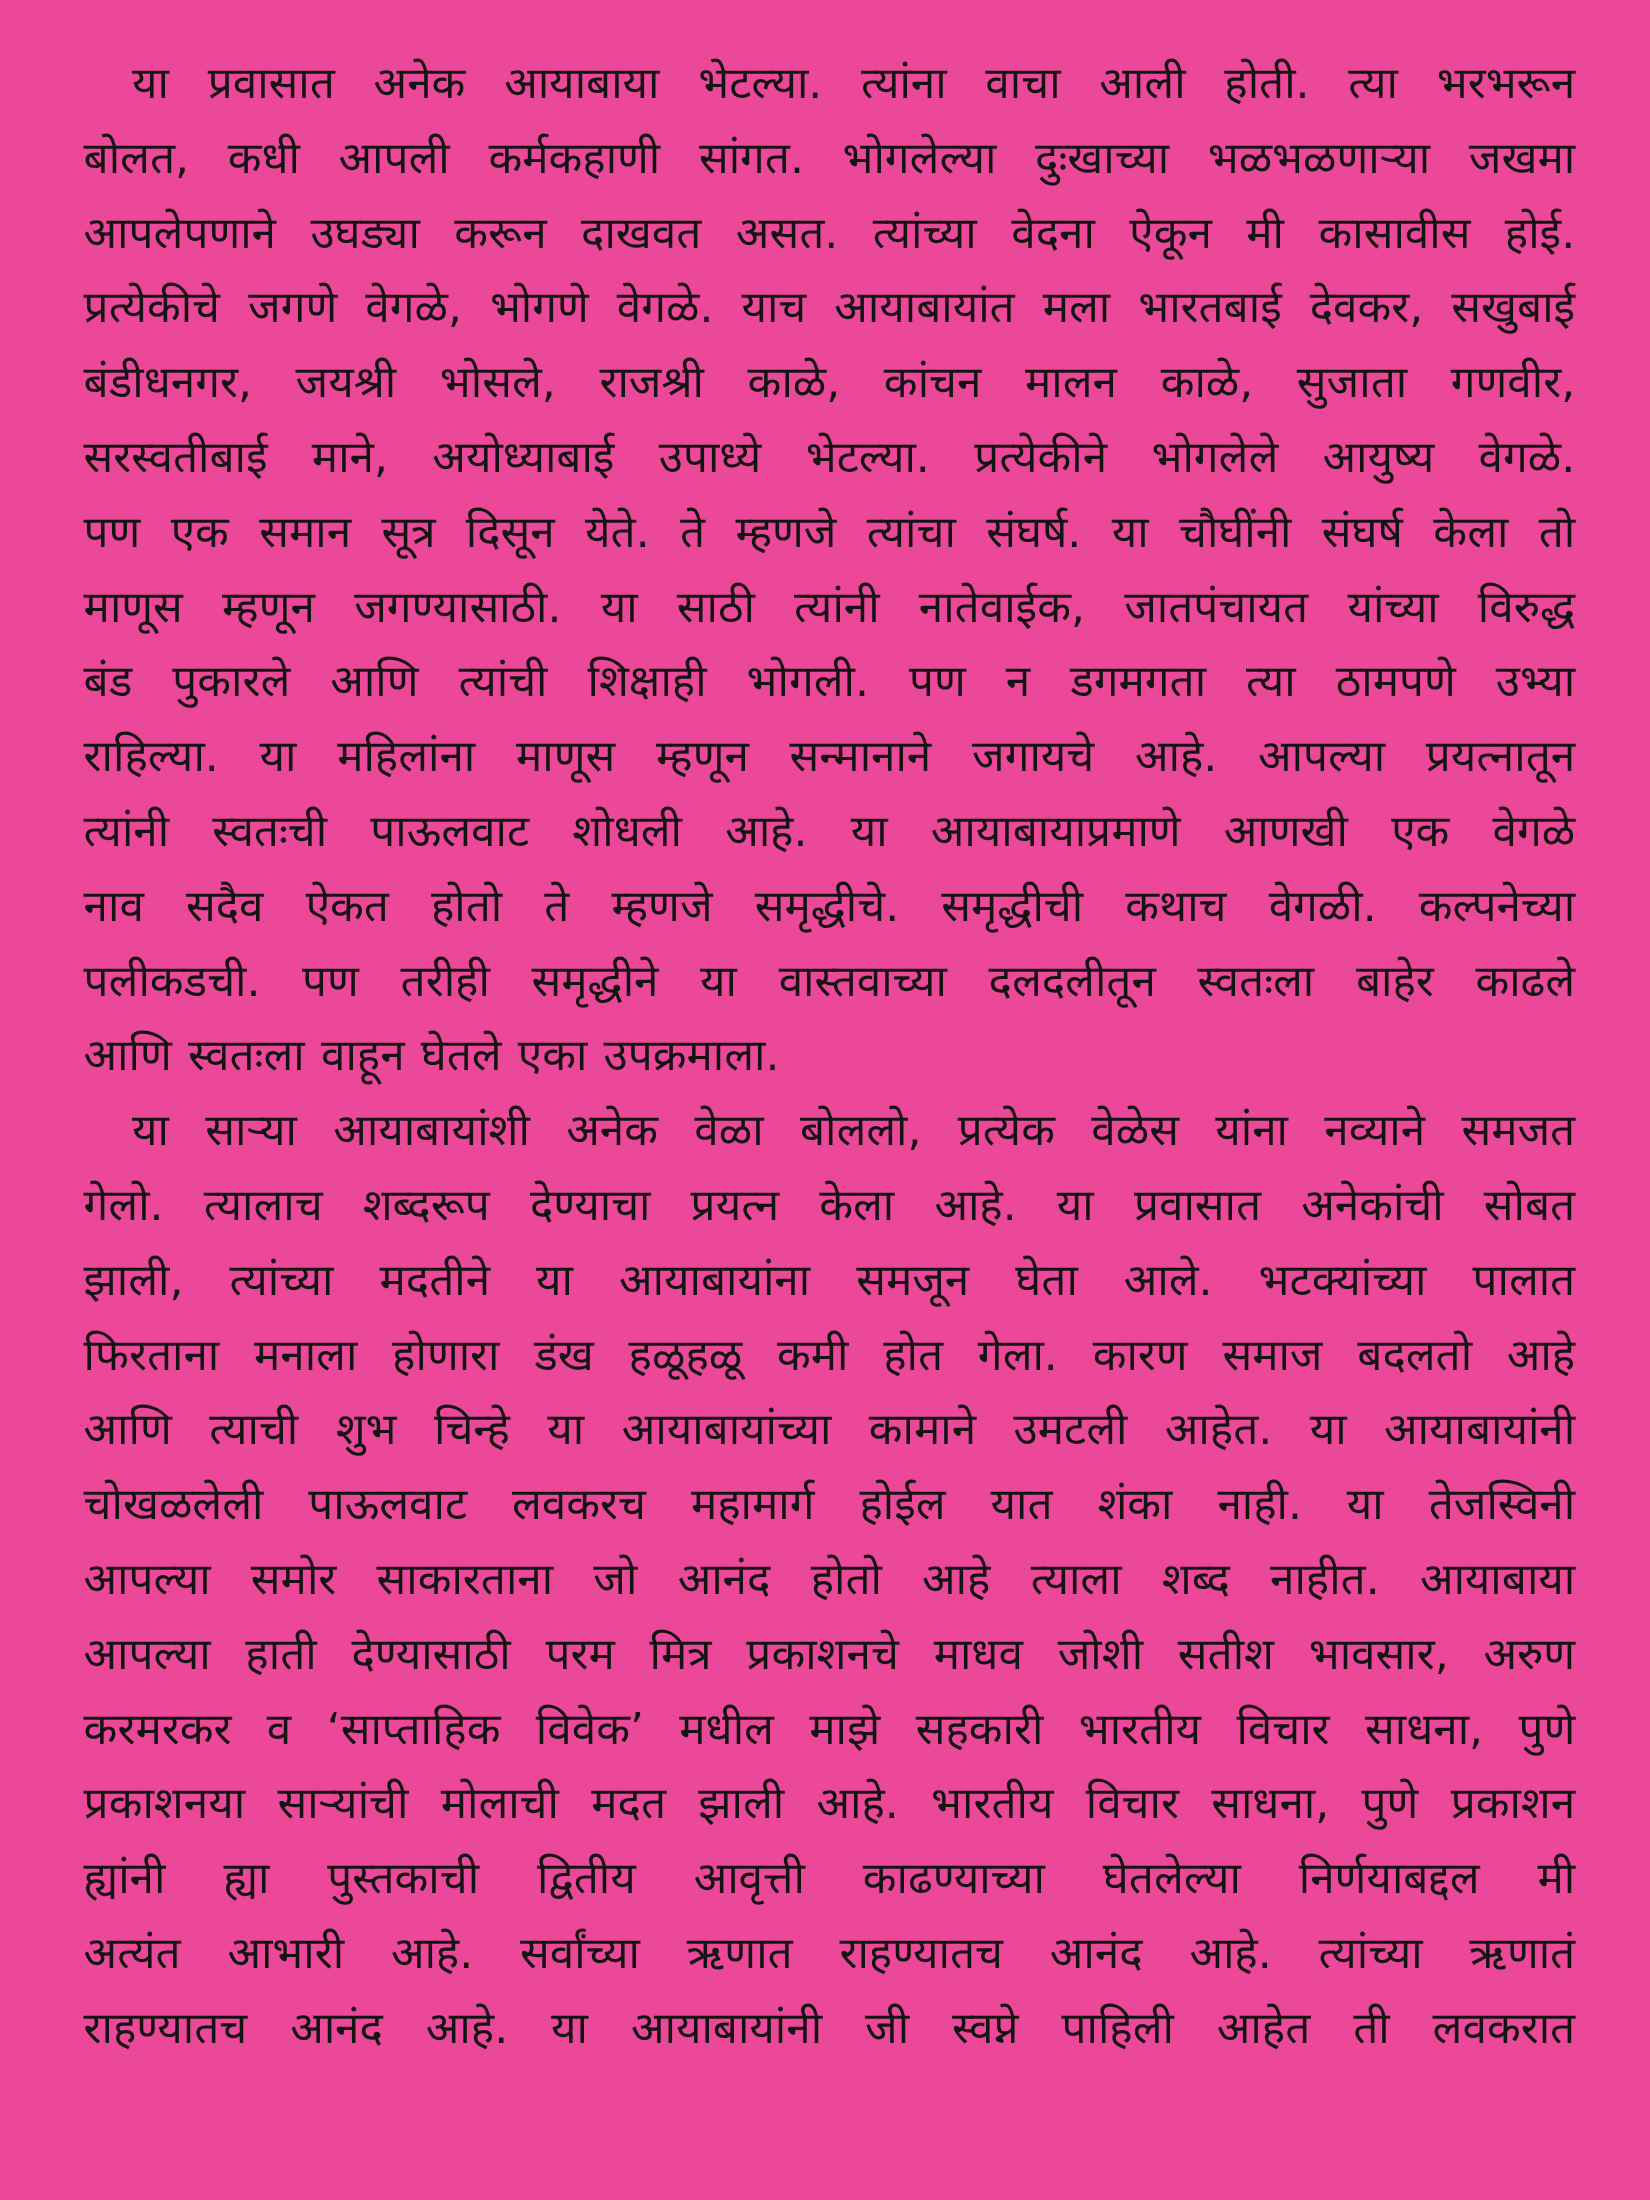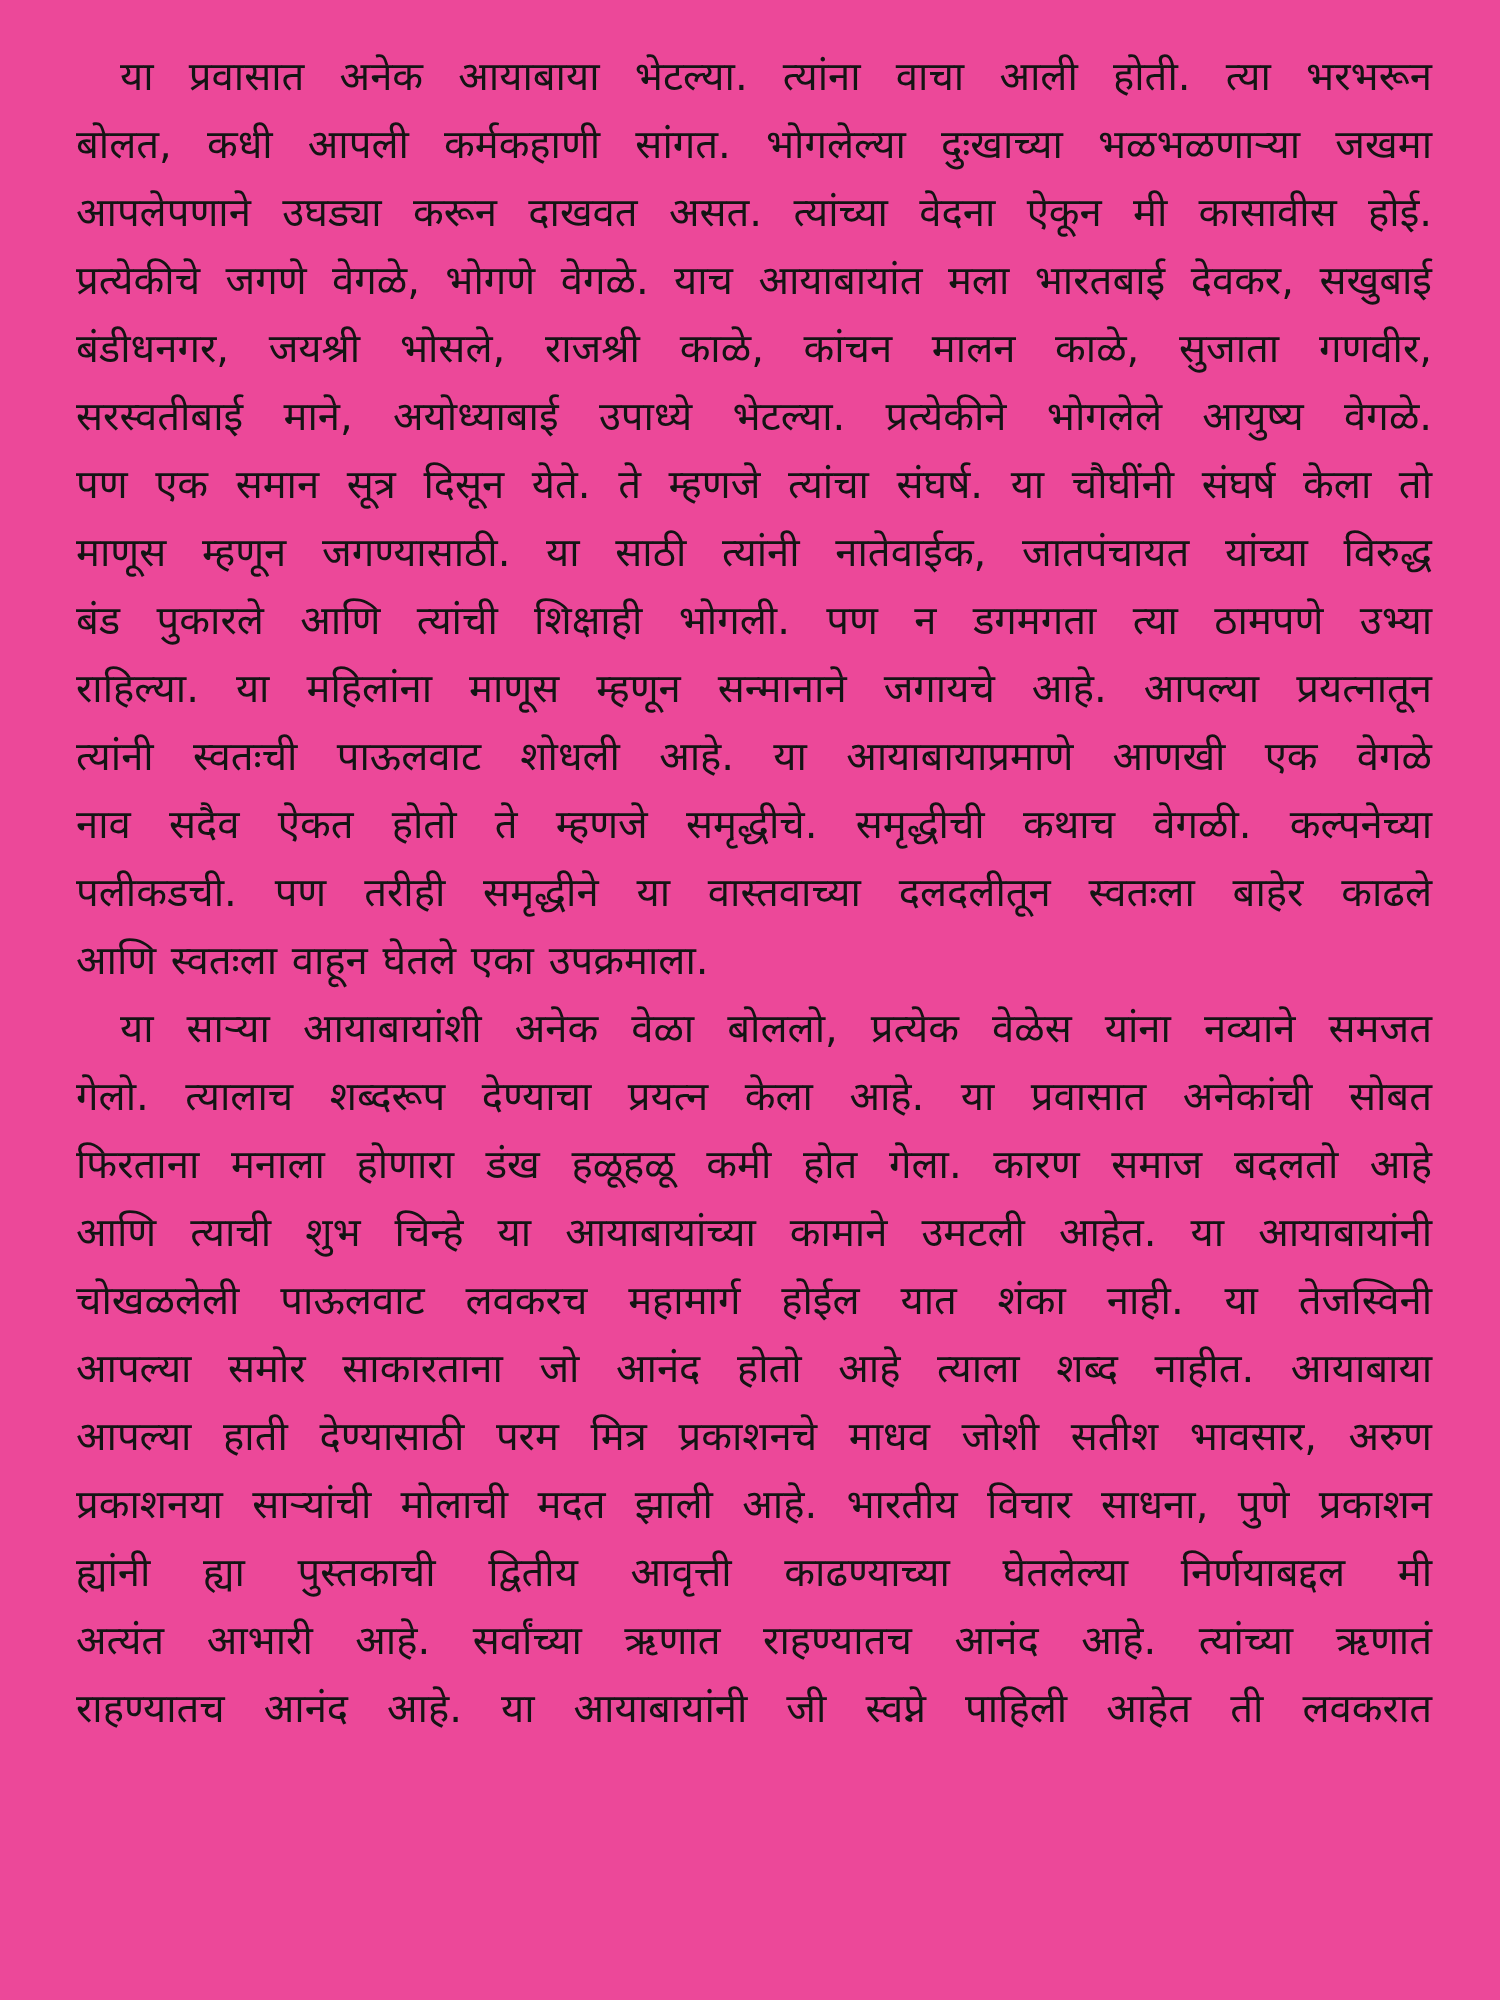--- a/index.html
+++ b/index.html
@@ -55,23 +55,25 @@
       <div class="text-line">पण एक समान सूत्र  दिसून  येते. ते म्हणजे त्यांचा संघर्ष. या चौघींनी संघर्ष केला तो</div>
       <div class="text-line">माणूस म्हणून जगण्यासाठी. या साठी त्यांनी नातेवाईक, जातपंचायत यांच्या विरुद्ध</div>
       <div class="text-line">बंड पुकारले आणि त्यांची शिक्षाही भोगली. पण न डगमगता त्या ठामपणे उभ्या</div>
       <div class="text-line">राहिल्या. या महिलांना माणूस म्हणून सन्मानाने जगायचे आहे. आपल्या प्रयत्नातून</div>
       <div class="text-line">त्यांनी स्वतःची पाऊलवाट शोधली आहे. या आयाबायाप्रमाणे आणखी एक वेगळे</div>
       <div class="text-line">नाव सदैव ऐकत होतो ते म्हणजे समृद्धीचे. समृद्धीची कथाच वेगळी. कल्पनेच्या</div>
       <div class="text-line">पलीकडची. पण तरीही समृद्धीने या वास्तवाच्या दलदलीतून स्वतःला बाहेर काढले</div>
       <div class="text-line para-end">आणि स्वतःला वाहून घेतले एका उपक्रमाला.</div>
       <div class="text-line indent">या साऱ्या आयाबायांशी अनेक वेळा बोललो, प्रत्येक वेळेस यांना नव्याने समजत</div>
       <div class="text-line">गेलो. त्यालाच शब्दरूप देण्याचा प्रयत्न केला आहे. या प्रवासात अनेकांची सोबत</div>
+      <div class="text-line">झाली, त्यांच्या मदतीने या आयाबायांना  समजून घेता आले. भटक्यांच्या पालात</div>
       <div class="text-line">फिरताना मनाला होणारा डंख हळूहळू कमी होत गेला. कारण समाज बदलतो आहे</div>
       <div class="text-line">आणि त्याची शुभ चिन्हे या आयाबायांच्या कामाने उमटली आहेत. या आयाबायांनी</div>
       <div class="text-line">चोखळलेली पाऊलवाट लवकरच महामार्ग होईल यात शंका नाही. या तेजस्विनी</div>
       <div class="text-line">आपल्या समोर साकारताना जो आनंद होतो आहे त्याला शब्द नाहीत. आयाबाया</div>
       <div class="text-line">आपल्या हाती देण्यासाठी परम मित्र प्रकाशनचे माधव जोशी सतीश भावसार, अरुण</div>
+      <div class="text-line">करमरकर व ‘साप्ताहिक विवेक’ मधील माझे सहकारी भारतीय विचार साधना,  पुणे</div>
       <div class="text-line">प्रकाशनया साऱ्यांची मोलाची मदत झाली आहे. भारतीय विचार साधना, पुणे प्रकाशन</div>
       <div class="text-line">ह्यांनी ह्या पुस्तकाची द्वितीय आवृत्ती काढण्याच्या घेतलेल्या निर्णयाबद्दल मी</div>
       <div class="text-line">अत्यंत आभारी आहे. सर्वांच्या ऋणात राहण्यातच आनंद आहे. त्यांच्या ऋणातं</div>
       <div class="text-line">राहण्यातच आनंद आहे. या आयाबायांनी जी स्वप्ने पाहिली आहेत ती लवकरात</div>
     </div>
 </div>
 
 </body></html>

